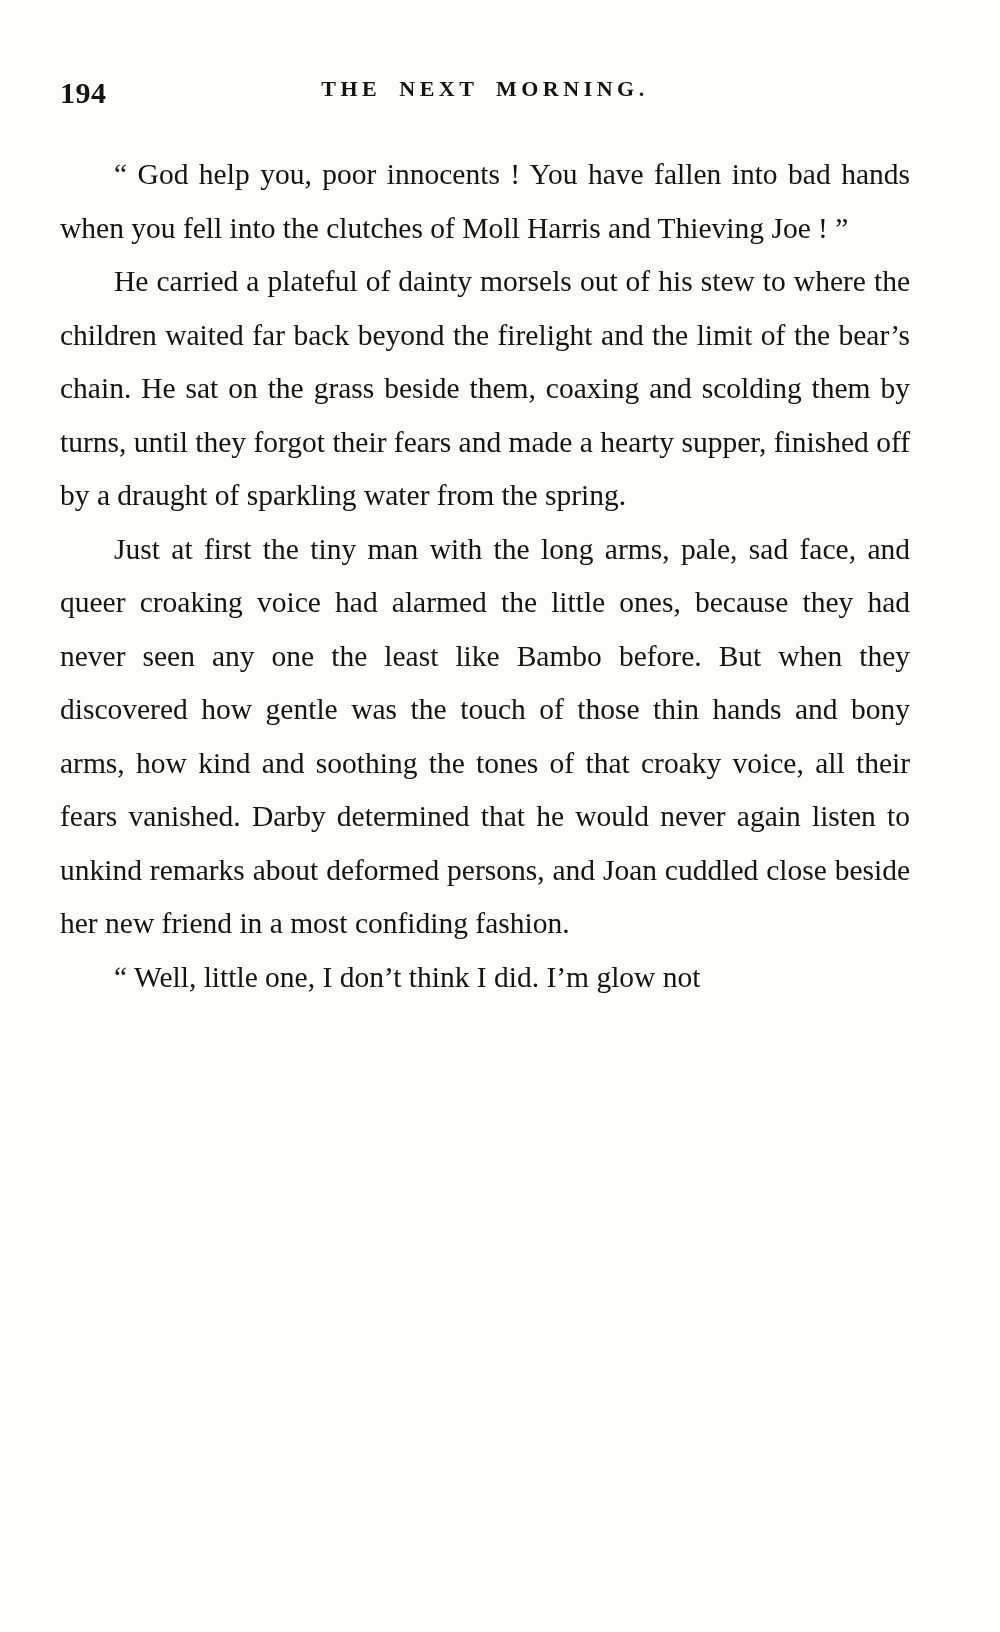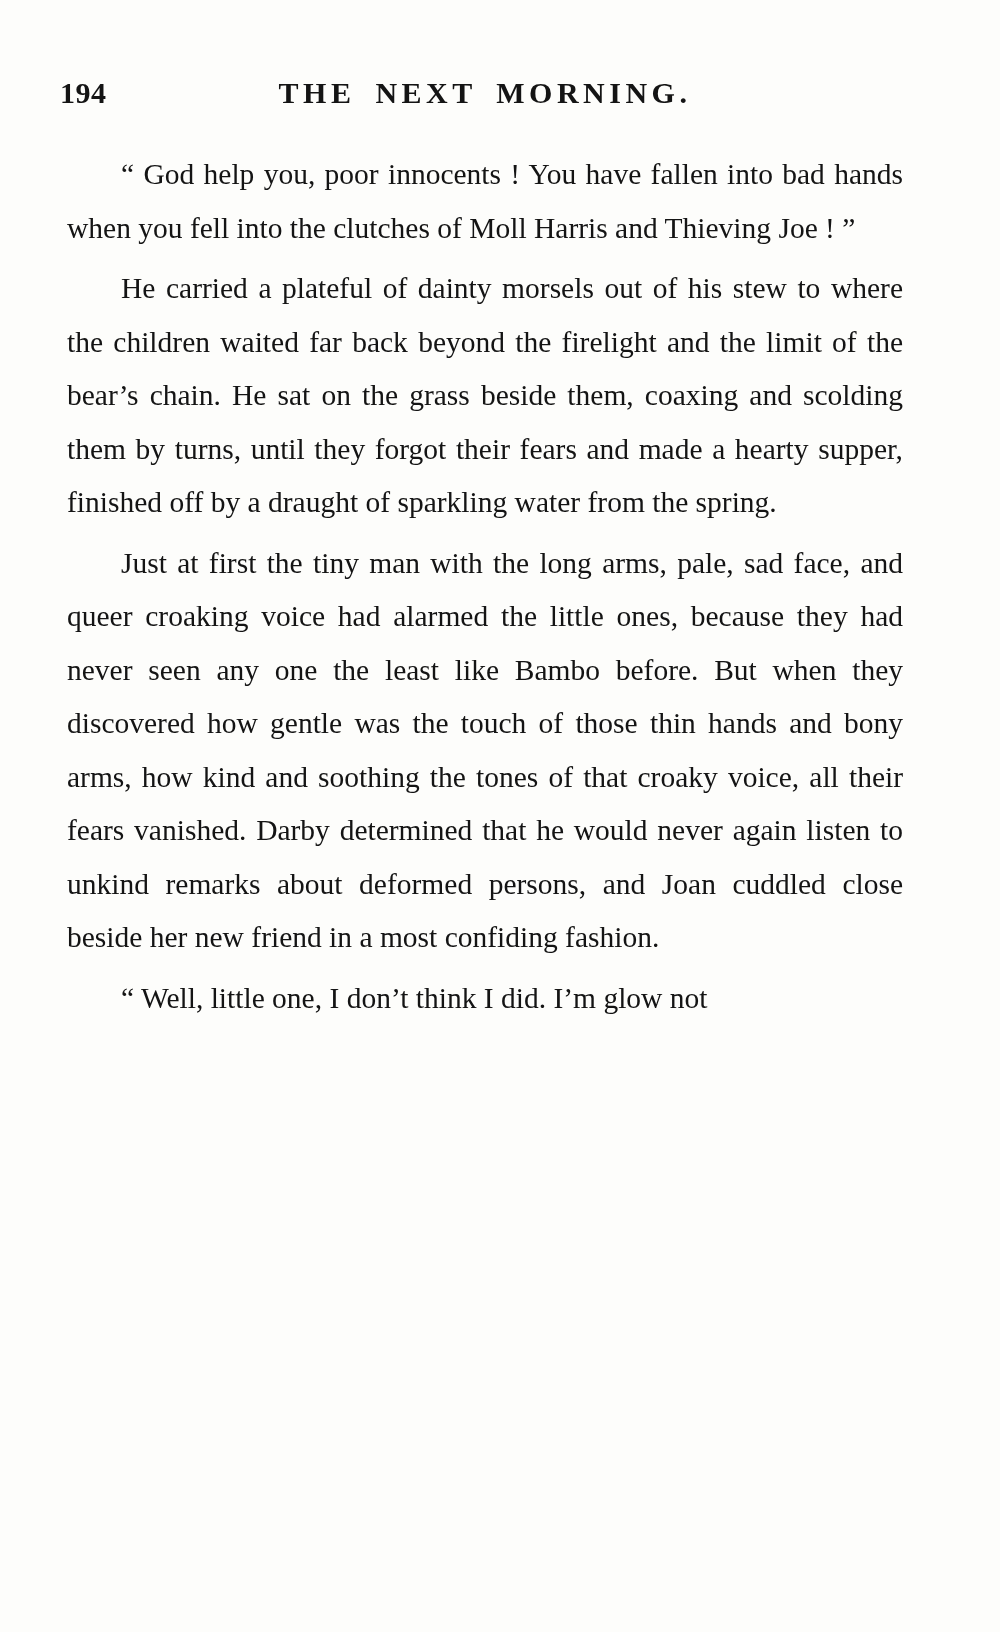--- a/index.html
+++ b/index.html
@@ -29,33 +29,33 @@
     font-size: 30px;
     font-weight: 700;
     letter-spacing: 0.5px;
   }
   .running-title {
     position: absolute;
     left: 0;
     right: 0;
     top: 6px;
     text-align: center;
-    font-size: 30px;
+    font-size: 22px;
     font-weight: 700;
     letter-spacing: 4.5px;
     word-spacing: 8px;
   }
   .body-text {
     font-size: 29.5px;
     line-height: 53.5px;
     text-align: justify;
     text-justify: inter-word;
   }
   .body-text p {
-    margin: 7px;
+    margin: 0;
     text-indent: 54px;
   }
   
   .body-text p, .running-title, .folio {
     -webkit-font-smoothing: antialiased;
   }
 </style>
 </head>
 <body>
 

